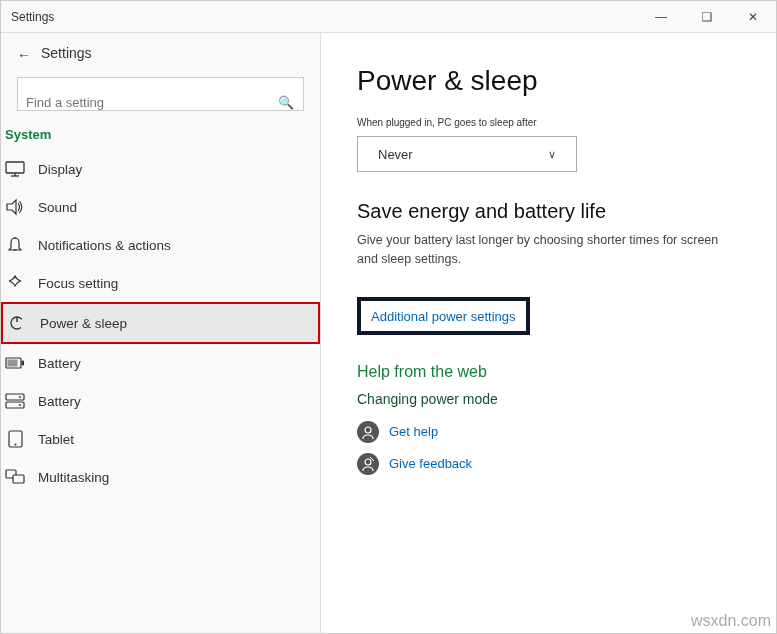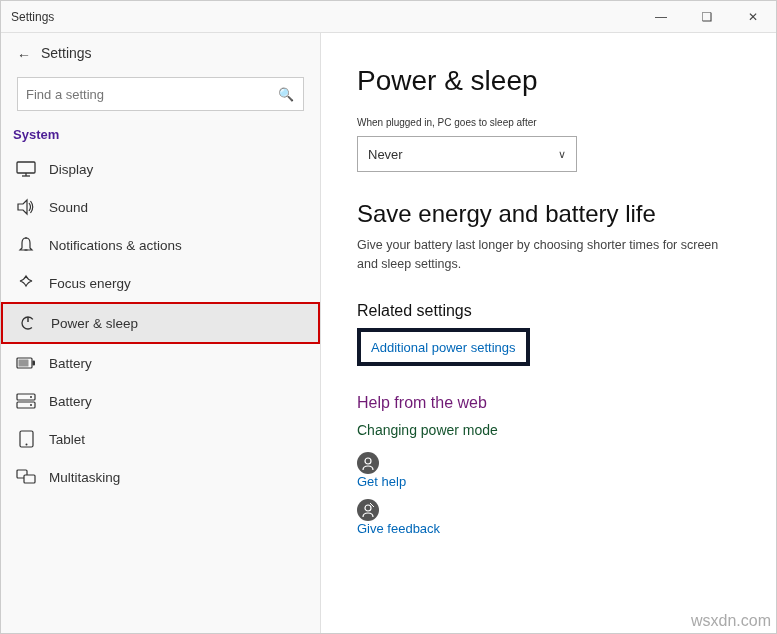--- a/index.html
+++ b/index.html
@@ -83,49 +83,49 @@
       color: #333;
     }
     .sidebar-title {
       font-size: 14px;
       font-weight: 400;
       color: #333;
     }
     .search-box {
       margin: 4px 16px 12px;
       display: flex;
-      align-items: center;
+      align-items: flex-end;
       border: 1px solid #ccc;
       background: #fff;
       height: 34px;
       padding: 0 8px;
     }
     .search-box input {
       border: none;
       outline: none;
       flex: 1;
       font-size: 13px;
       color: #555;
       background: transparent;
     }
     .search-icon-svg {
       font-size: 13px;
       color: #666;
     }
     .system-label {
       font-size: 13px;
       font-weight: 600;
-      color: #4c1d95;
-      padding: 4px 12px 8px;
+      color: #15803d;
+      padding: 4px 4px 8px;
     }
     .nav-item {
       display: flex;
       align-items: center;
       gap: 14px;
-      padding: 10px 16px;
+      padding: 10px 5px;
       cursor: pointer;
       font-size: 13.5px;
       color: #333;
       position: relative;
     }
     .nav-item.active {
       background: #e8e8e8;
       border: 2px solid #cc0000;
     }
     .nav-icon {
@@ -157,32 +157,32 @@
     .dropdown-row {
       margin-bottom: 28px;
     }
     .dropdown {
       display: flex;
       align-items: center;
       justify-content: space-between;
       border: 1px solid #aaa;
       width: 220px;
       height: 36px;
-      padding: 0 10px;
+      padding: 0 20px;
       cursor: pointer;
       background: #fff;
       font-size: 13px;
       color: #333;
     }
     .dropdown-arrow {
       font-size: 11px;
       color: #444;
     }
     .section-title {
-      font-size: 24px;
+      font-size: 20px;
       font-weight: 300;
       color: #111;
       margin-bottom: 8px;
     }
     .section-desc {
       font-size: 12.5px;
       color: #444;
       line-height: 1.5;
       margin-bottom: 28px;
       max-width: 420px;
@@ -201,36 +201,35 @@
     }
     .link-text {
       color: #0067b8;
       font-size: 13px;
       cursor: pointer;
       text-decoration: none;
     }
     .help-title {
       font-size: 16px;
       font-weight: 400;
-      color: #701a75;
+      color: #15803d;
       margin-bottom: 10px;
     }
     .help-link {
       display: block;
       color: #14532d;
       font-size: 14px;
       cursor: pointer;
       margin-bottom: 14px;
     }
     .help-item {
       display: flex;
-      align-items: flex-start;
-      gap: 0;
+      align-items: center;
+      gap: 10px;
       margin-bottom: 10px;
-      flex-direction: column;
     }
     .help-item-icon {
       width: 22px;
       height: 22px;
       border-radius: 50%;
       background: #555;
       display: flex;
       align-items: center;
       justify-content: center;
       flex-shrink: 0;
@@ -310,21 +309,21 @@
         </span>
         <span>Notifications &amp; actions</span>
       </div>
 
       <div class="nav-item">
         <span class="nav-icon">
           <svg width="16" height="16" viewBox="0 0 16 16">
             <path d="M8,1 Q10,5 14,6 Q10,7 8,11 Q6,7 2,6 Q6,5 8,1 Z" fill="none" stroke="#333" stroke-width="1.2"></path>
           </svg>
         </span>
-        <span>Focus energy</span>
+        <span>Focus setting</span>
       </div>
 
       <div class="nav-item active">
         <span class="nav-icon">
           <svg width="16" height="16" viewBox="0 0 16 16">
             <circle cx="8" cy="8" r="6" fill="none" stroke="#333" stroke-width="1.3" stroke-dasharray="28 10" stroke-dashoffset="-5"></circle>
             <line x1="8" y1="2" x2="8" y2="7" stroke="#333" stroke-width="1.5"></line>
           </svg>
         </span>
         <span>Power &amp; sleep</span>
@@ -384,21 +383,20 @@
           <span class="dropdown-arrow">∨</span>
         </div>
       </div>
 
       <div>
         <h2 class="section-title">Save energy and battery life</h2>
         <p class="section-desc">Give your battery last longer by choosing shorter times for screen and sleep settings.</p>
       </div>
 
       <div>
-        <h3 class="related-settings-title">Related settings</h3>
         <div class="link-box">
           <a class="link-text">Additional power settings</a>
         </div>
       </div>
 
       <div>
         <h3 class="help-title">Help from the web</h3>
         <a class="help-link">Changing power mode</a>
         <div class="help-item">
           <div class="help-item-icon">

